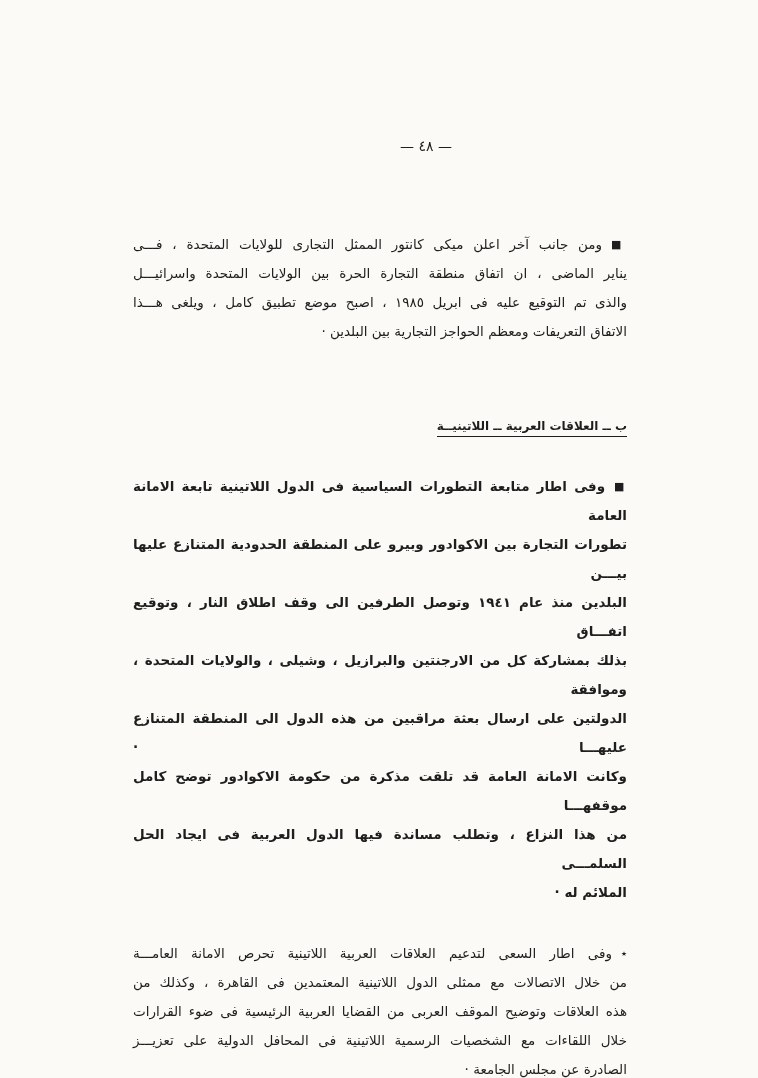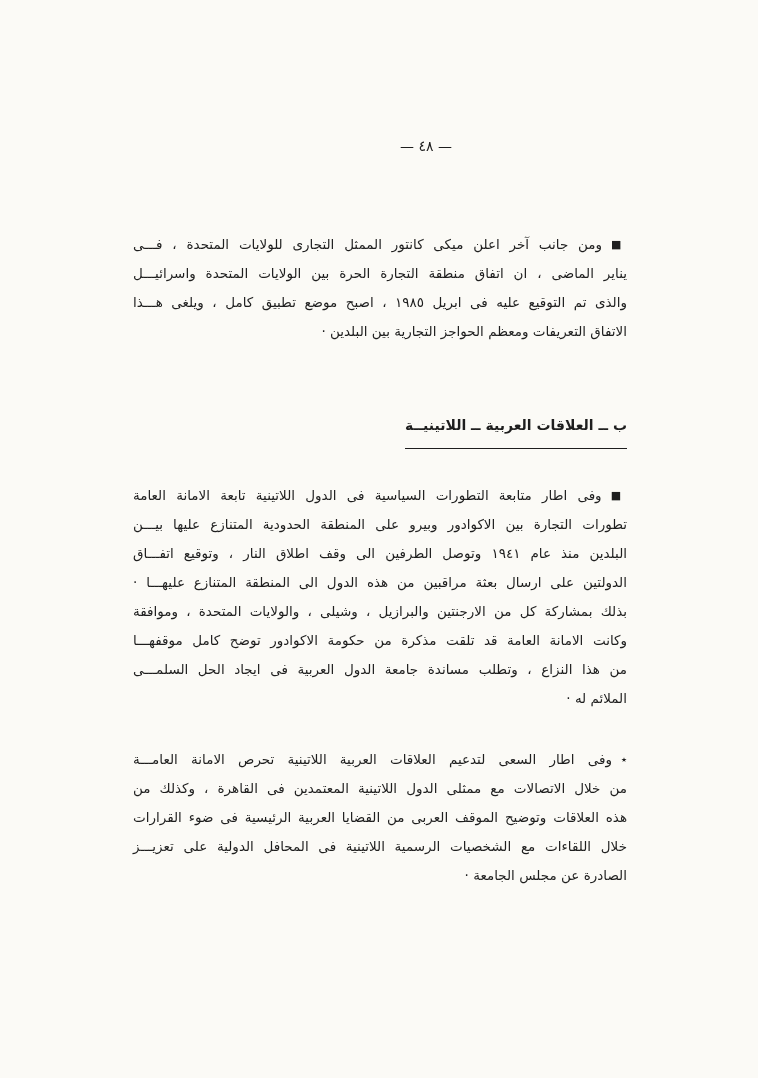--- a/index.html
+++ b/index.html
@@ -50,26 +50,26 @@
     margin-left: 9px;
     vertical-align: 1px;
   }
   .heading-wrap {
     margin: 65px 0 0 0;
     text-align: right;
   }
   .heading {
     display: inline-block;
     font-weight: bold;
-    font-size: 14px;
+    font-size: 12px;
     border-bottom: 1.5px solid #1e1e1e;
-    padding-bottom: 14px;
+    padding-bottom: 1px;
     line-height: 18px;
   }
-  .para-2 { margin-top: 32px; }
+  .para-2 { margin-top: 32px; font-weight: bold; }
   .para-3 { margin-top: 32px; }
 </style>
 </head>
 <body>
 
 <div class="page-number">— ٤٨ —</div>
 
 <div class="content">
 
   <div class="paragraph para-1">
@@ -80,24 +80,24 @@
   </div>
 
   <div class="heading-wrap">
     <span class="heading">ب ــ العلاقات العربية ــ اللاتينيــة</span>
   </div>
 
   <div class="paragraph para-2">
     <div class="line"><span class="bullet">■</span><span>وفى اطار متابعة التطورات السياسية فى الدول اللاتينية تابعة الامانة العامة</span></div>
     <div class="line">تطورات التجارة بين الاكوادور وبيرو على المنطقة الحدودية المتنازع عليها بيـــن</div>
     <div class="line">البلدين منذ عام ١٩٤١ وتوصل الطرفين الى وقف اطلاق النار ، وتوقيع اتفـــاق</div>
+    <div class="line">بذلك بمشاركة كل من الارجنتين والبرازيل ، وشيلى ، والولايات المتحدة ، وموافقة</div>
     <div class="line">الدولتين على ارسال بعثة مراقبين من هذه الدول الى المنطقة المتنازع عليهـــا ·</div>
-    <div class="line">بذلك بمشاركة كل من الارجنتين والبرازيل ، وشيلى ، والولايات المتحدة ، وموافقة</div>
     <div class="line">وكانت الامانة العامة قد تلقت مذكرة من حكومة الاكوادور توضح كامل موقفهـــا</div>
-    <div class="line">من هذا النزاع ، وتطلب مساندة جامعة الدول العربية فى ايجاد الحل السلمـــى</div>
+    <div class="line">من هذا النزاع ، وتطلب مساندة فيها الدول العربية فى ايجاد الحل السلمـــى</div>
     <div class="line last">الملائم له ·</div>
   </div>
 
   <div class="paragraph para-3">
     <div class="line"><span class="bullet">٭</span><span>وفى اطار السعى لتدعيم العلاقات العربية اللاتينية  تحرص الامانة العامـــة</span></div>
     <div class="line">من خلال الاتصالات مع ممثلى الدول اللاتينية المعتمدين فى القاهرة ، وكذلك  من</div>
     <div class="line">هذه العلاقات وتوضيح الموقف العربى من القضايا العربية الرئيسية فى ضوء القرارات</div>
     <div class="line">خلال اللقاءات مع الشخصيات الرسمية اللاتينية فى المحافل الدولية على تعزيـــز</div>
     <div class="line last">الصادرة عن مجلس الجامعة ·</div>
   </div>

